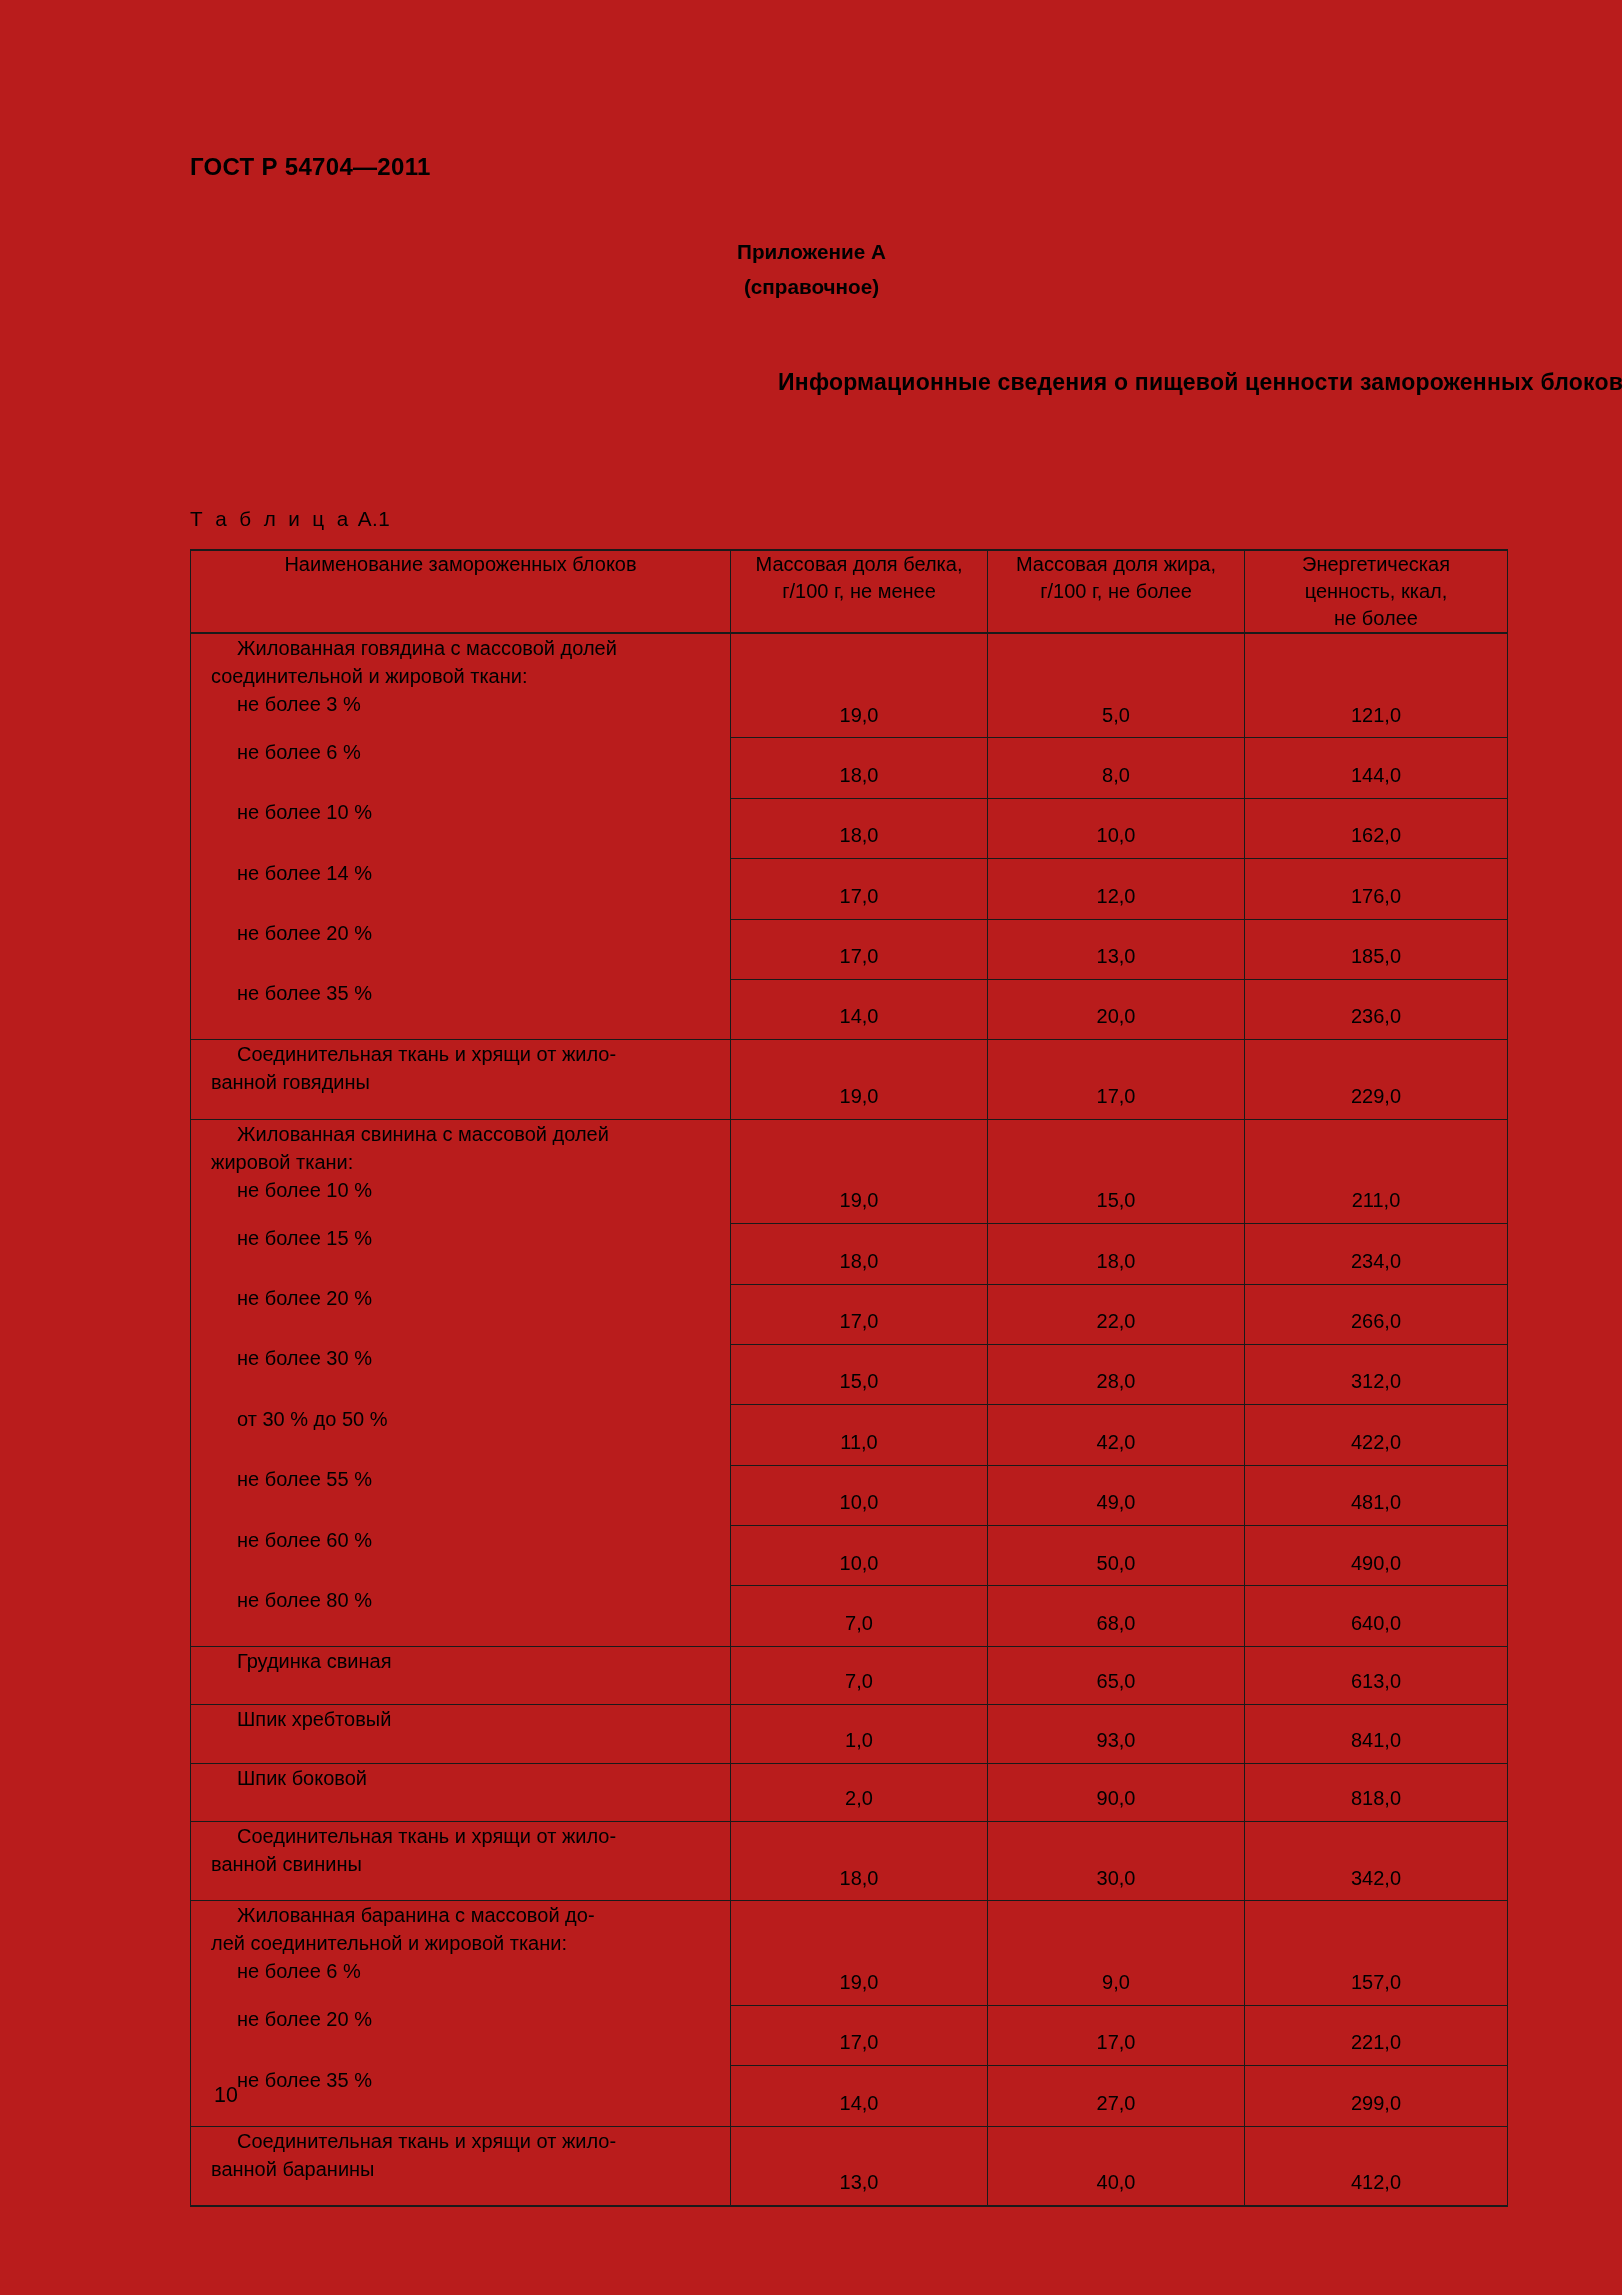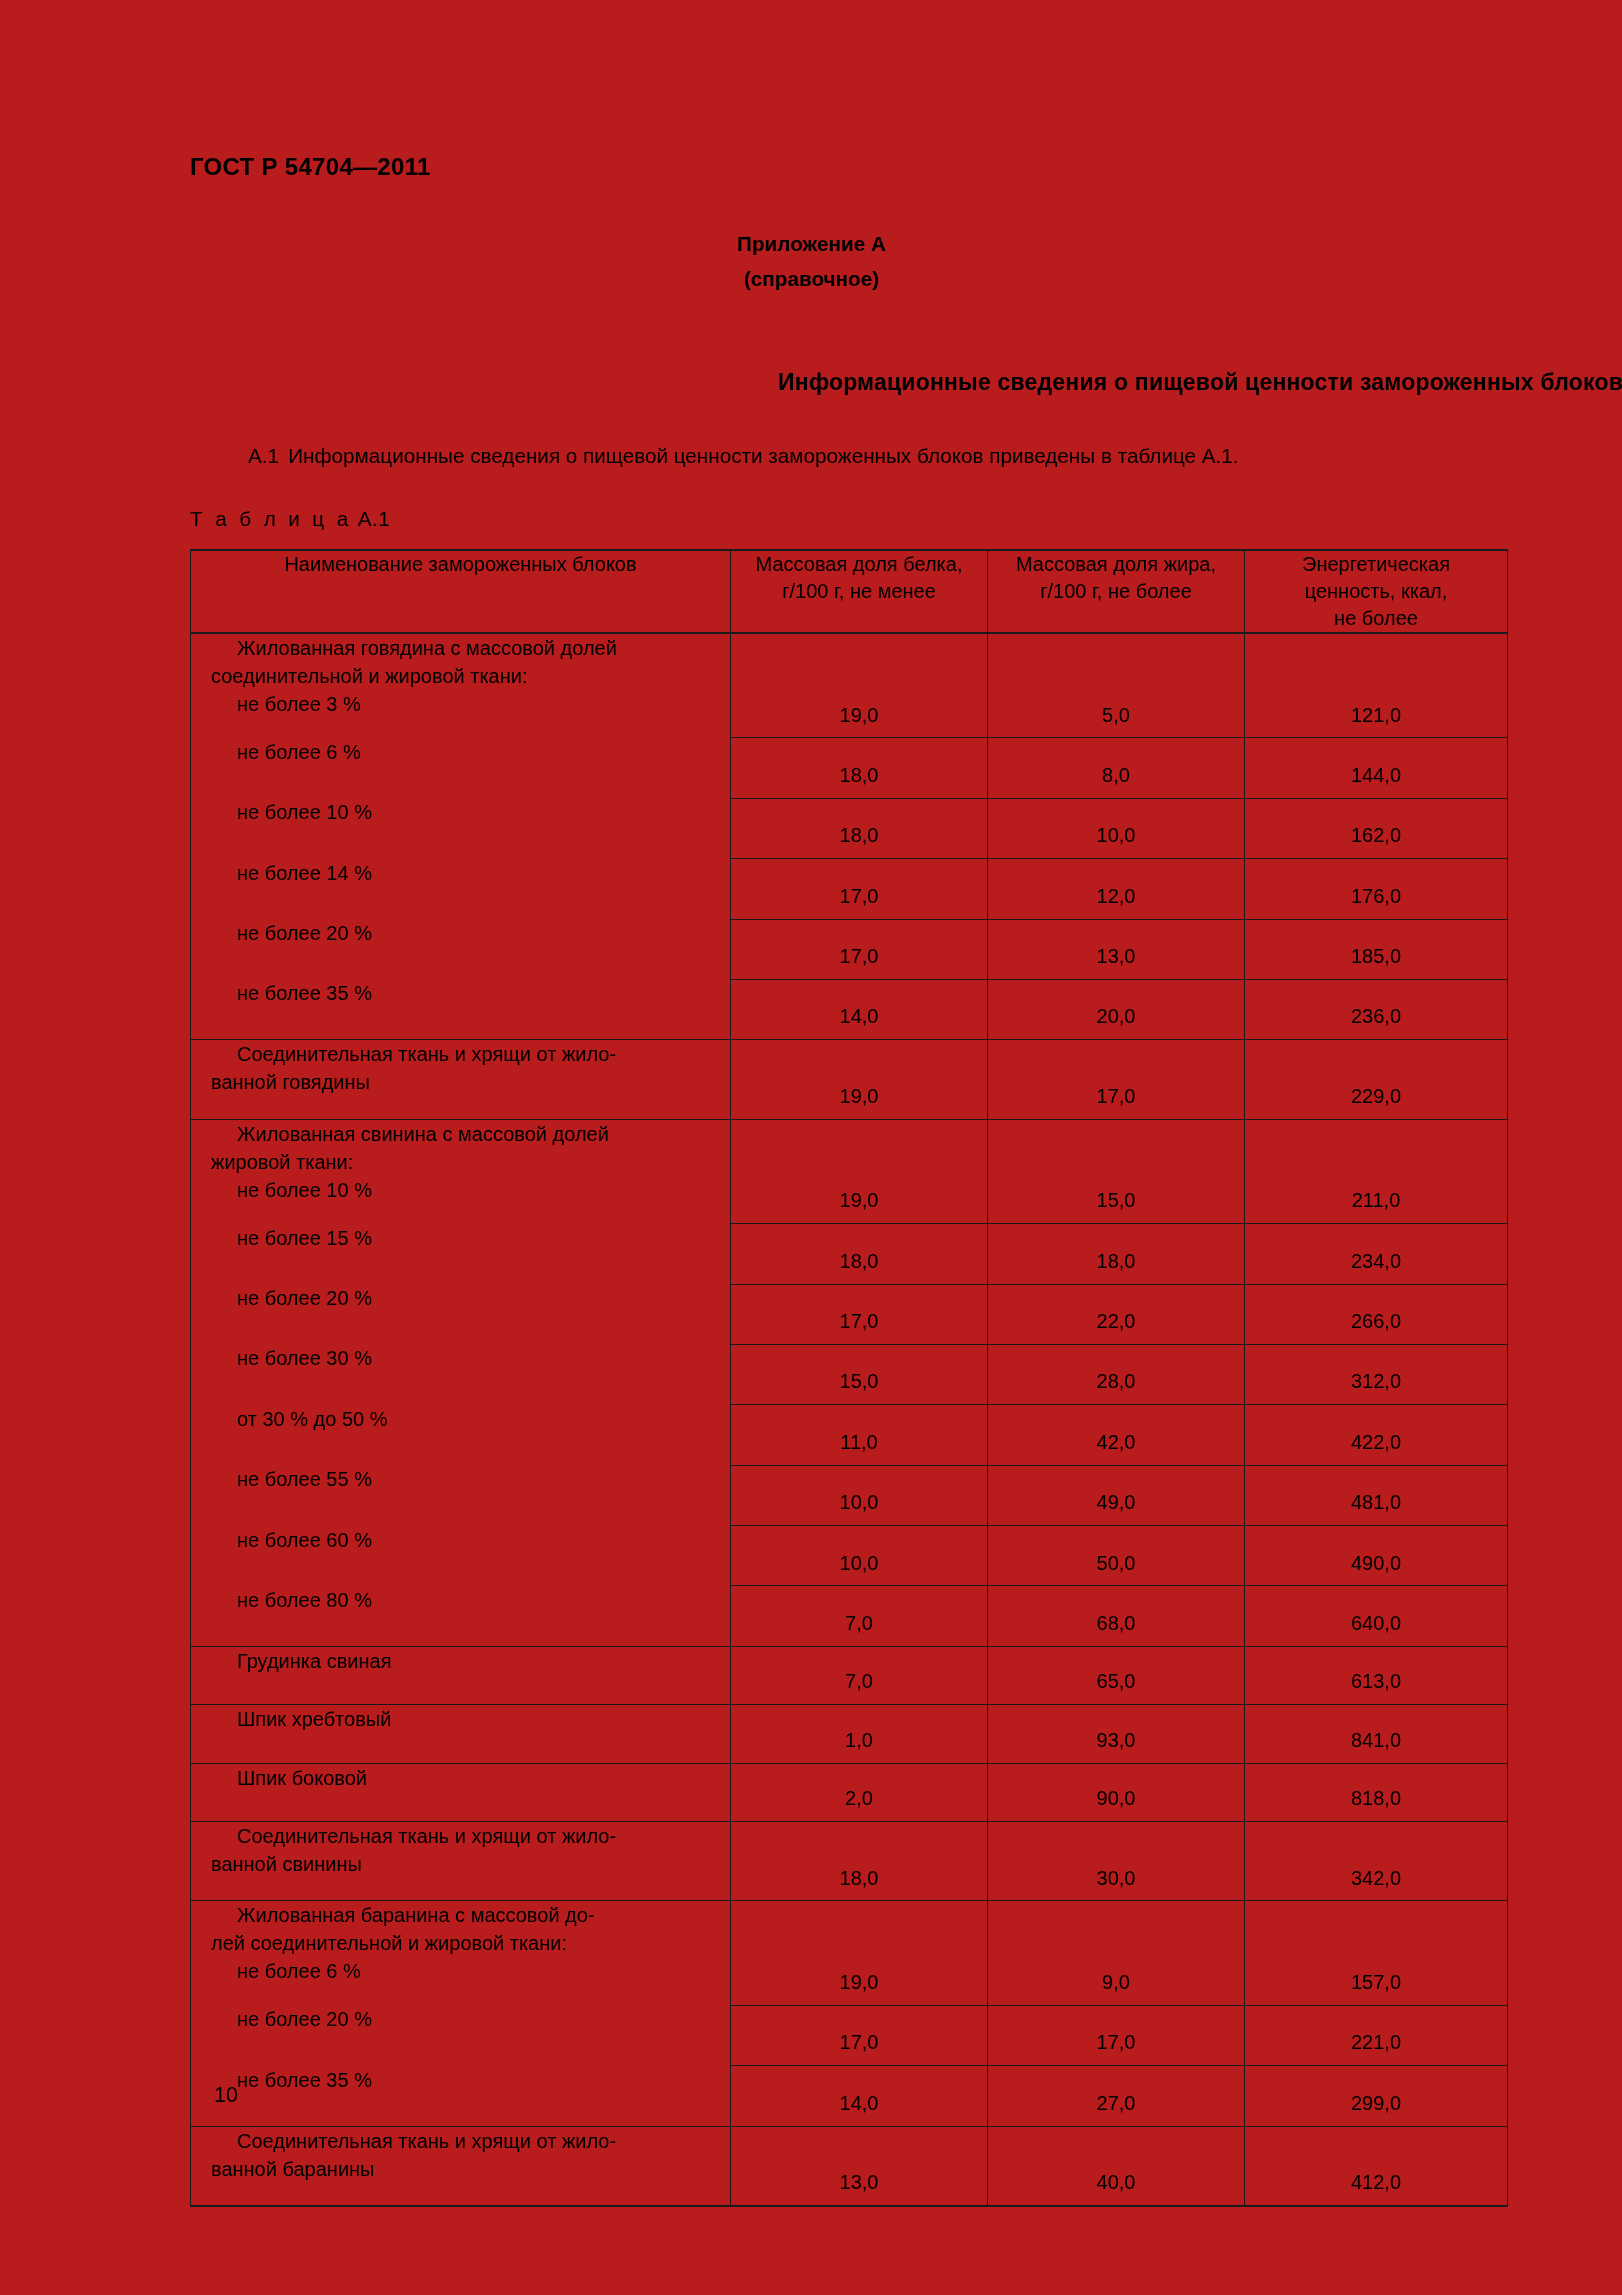--- a/index.html
+++ b/index.html
@@ -30,21 +30,21 @@
     font-weight: bold;
     letter-spacing: 0.3px;
     white-space: nowrap;
   }
 
   
   .annex-block {
     position: absolute;
     left: 0;
     right: 0;
-    top: 226px;
+    top: 234px;
     text-align: center;
   }
   .annex-line {
     font-size: 20.7px;
     font-weight: bold;
     line-height: 35px;
   }
 
   
   .annex-title {
@@ -176,23 +176,20 @@
 
   <div class="running-head">ГОСТ Р 54704—2011</div>
 
   <div class="annex-block">
     <div class="annex-line">Приложение А</div>
     <div class="annex-line">(справочное)</div>
   </div>
 
   <div class="annex-title">Информационные сведения о пищевой ценности замороженных блоков</div>
 
-  <div class="intro-para">
-    <span class="clause-num">А.1</span><span>Информационные сведения о пищевой ценности замороженных блоков приведены в таблице А.1.</span>
-  </div>
 
   <div class="table-caption">
     <span>Т а б л и ц а</span><span class="tight">&nbsp;</span><span class="tight">А.1</span>
   </div>
 
   <table class="nutrition-table">
     <colgroup>
       <col class="c-name">
         <col class="c-prot">
         <col class="c-fat">

